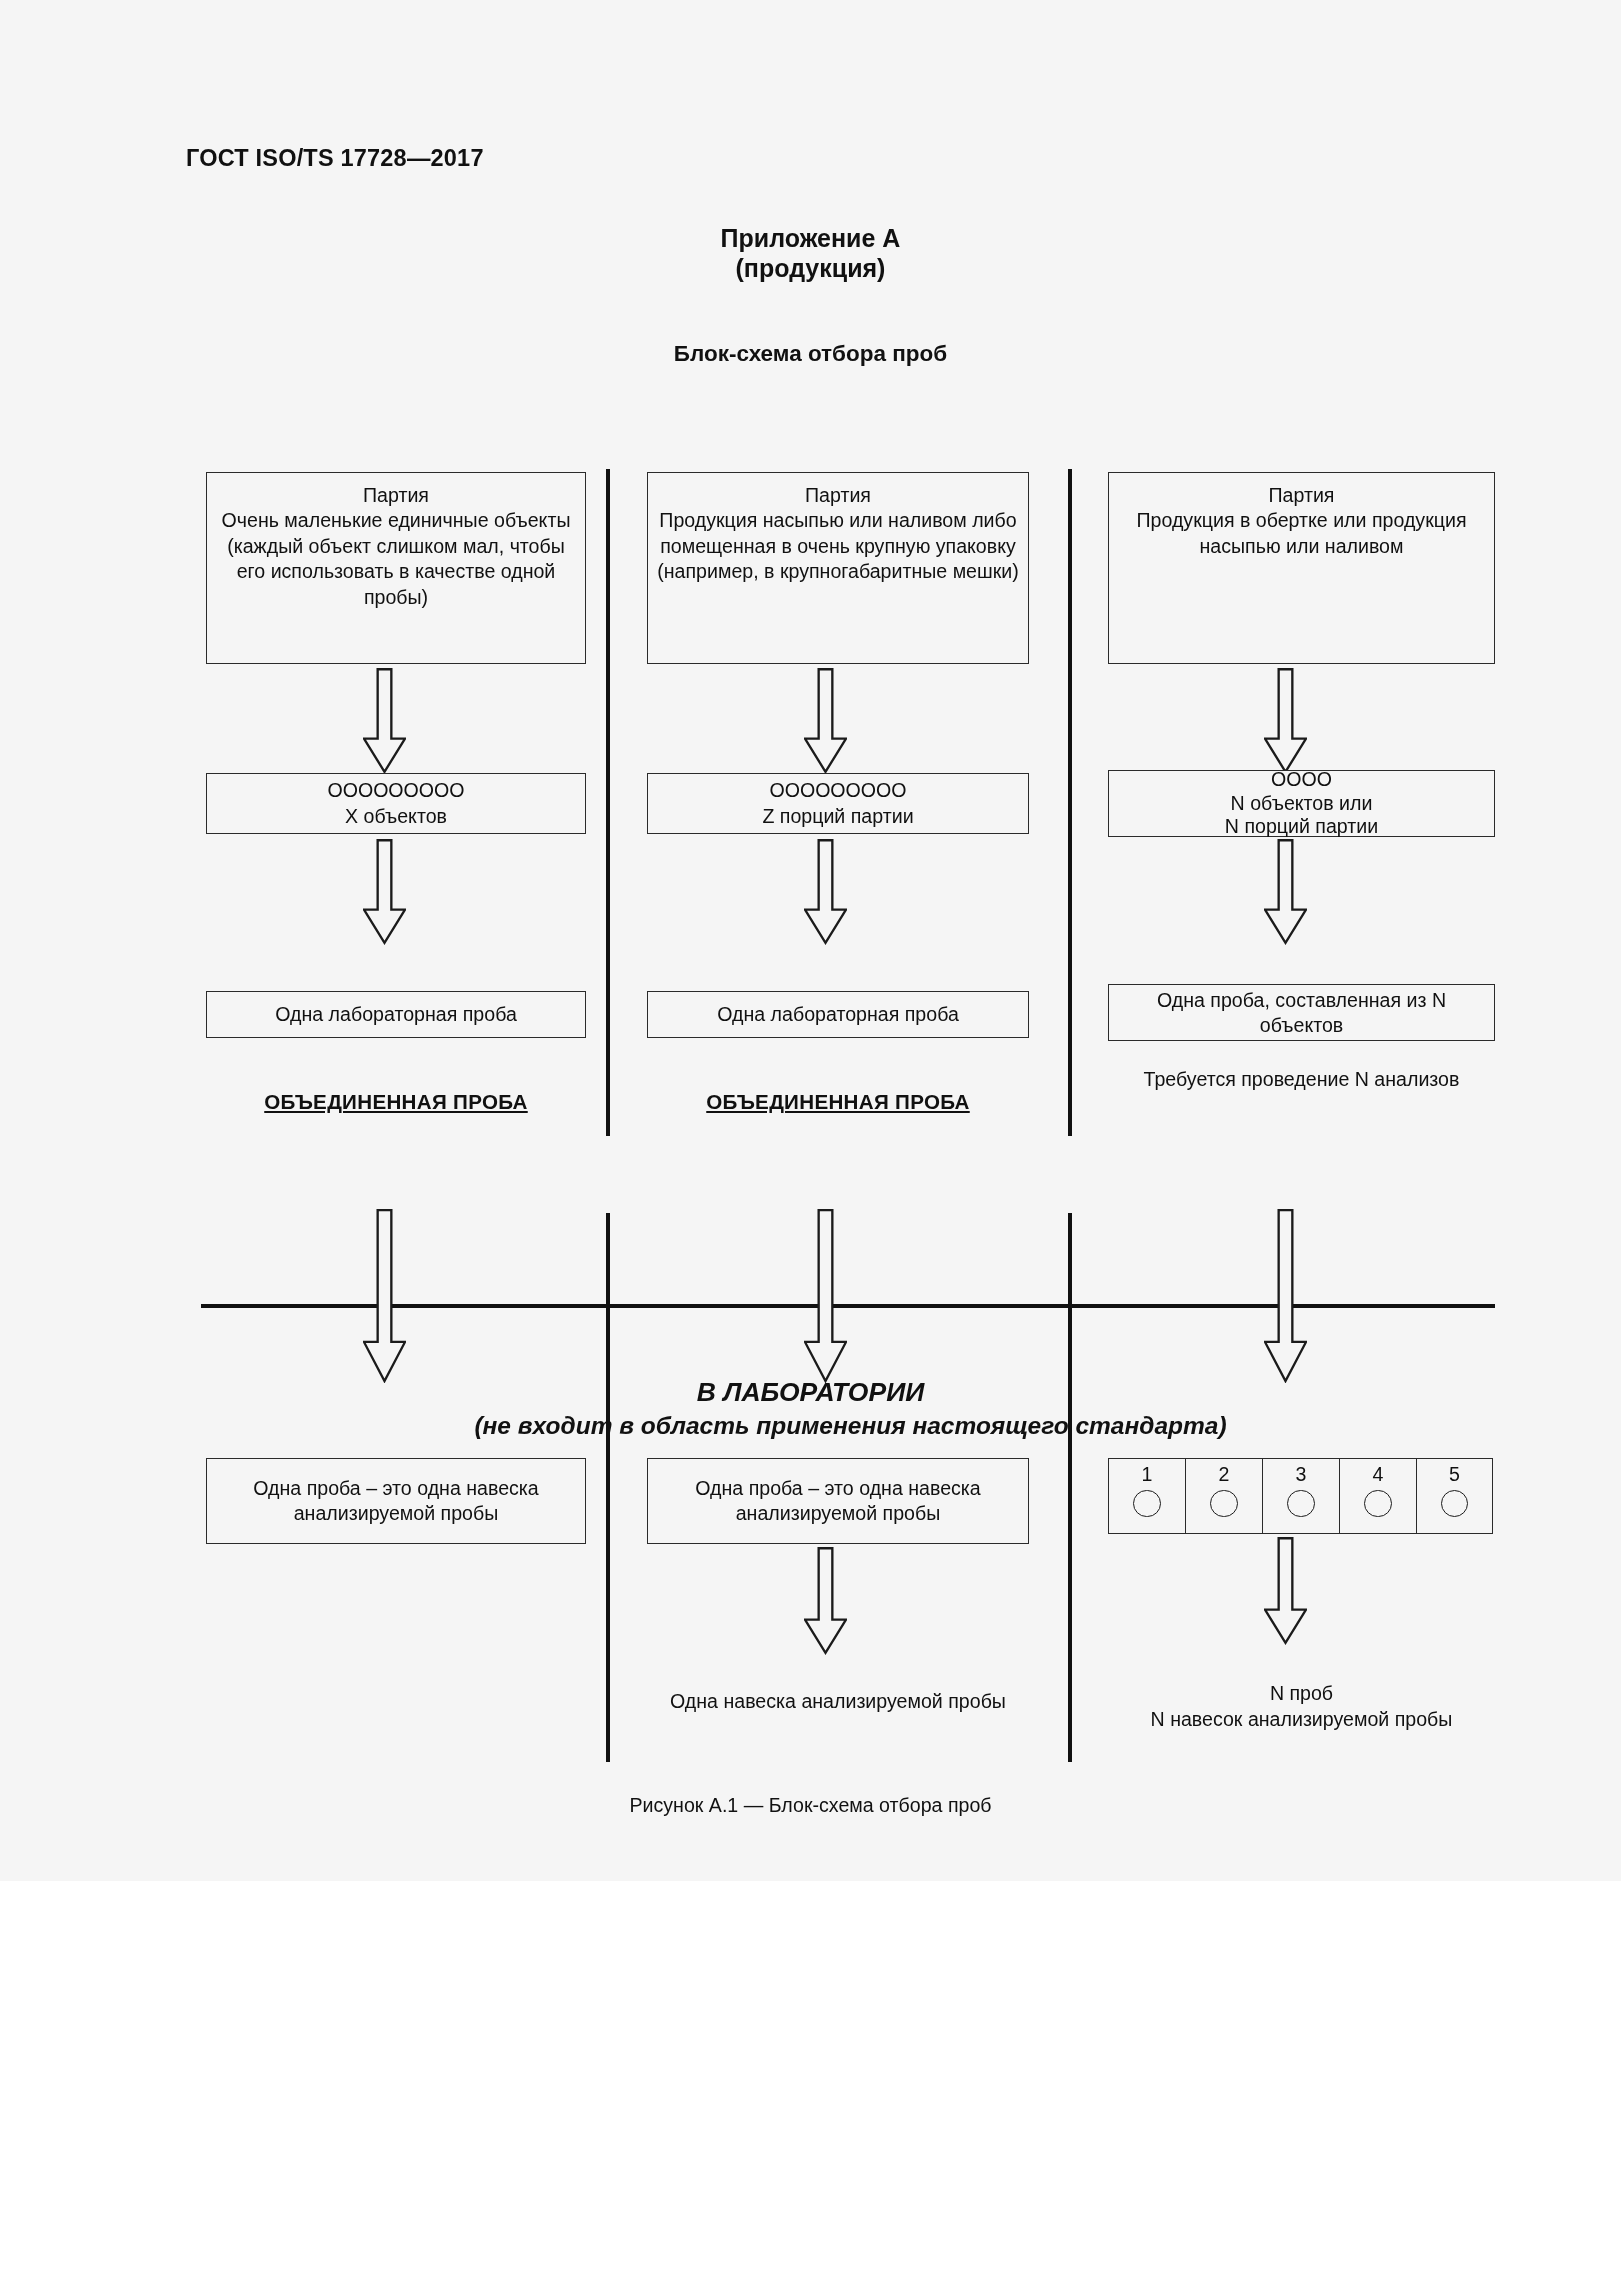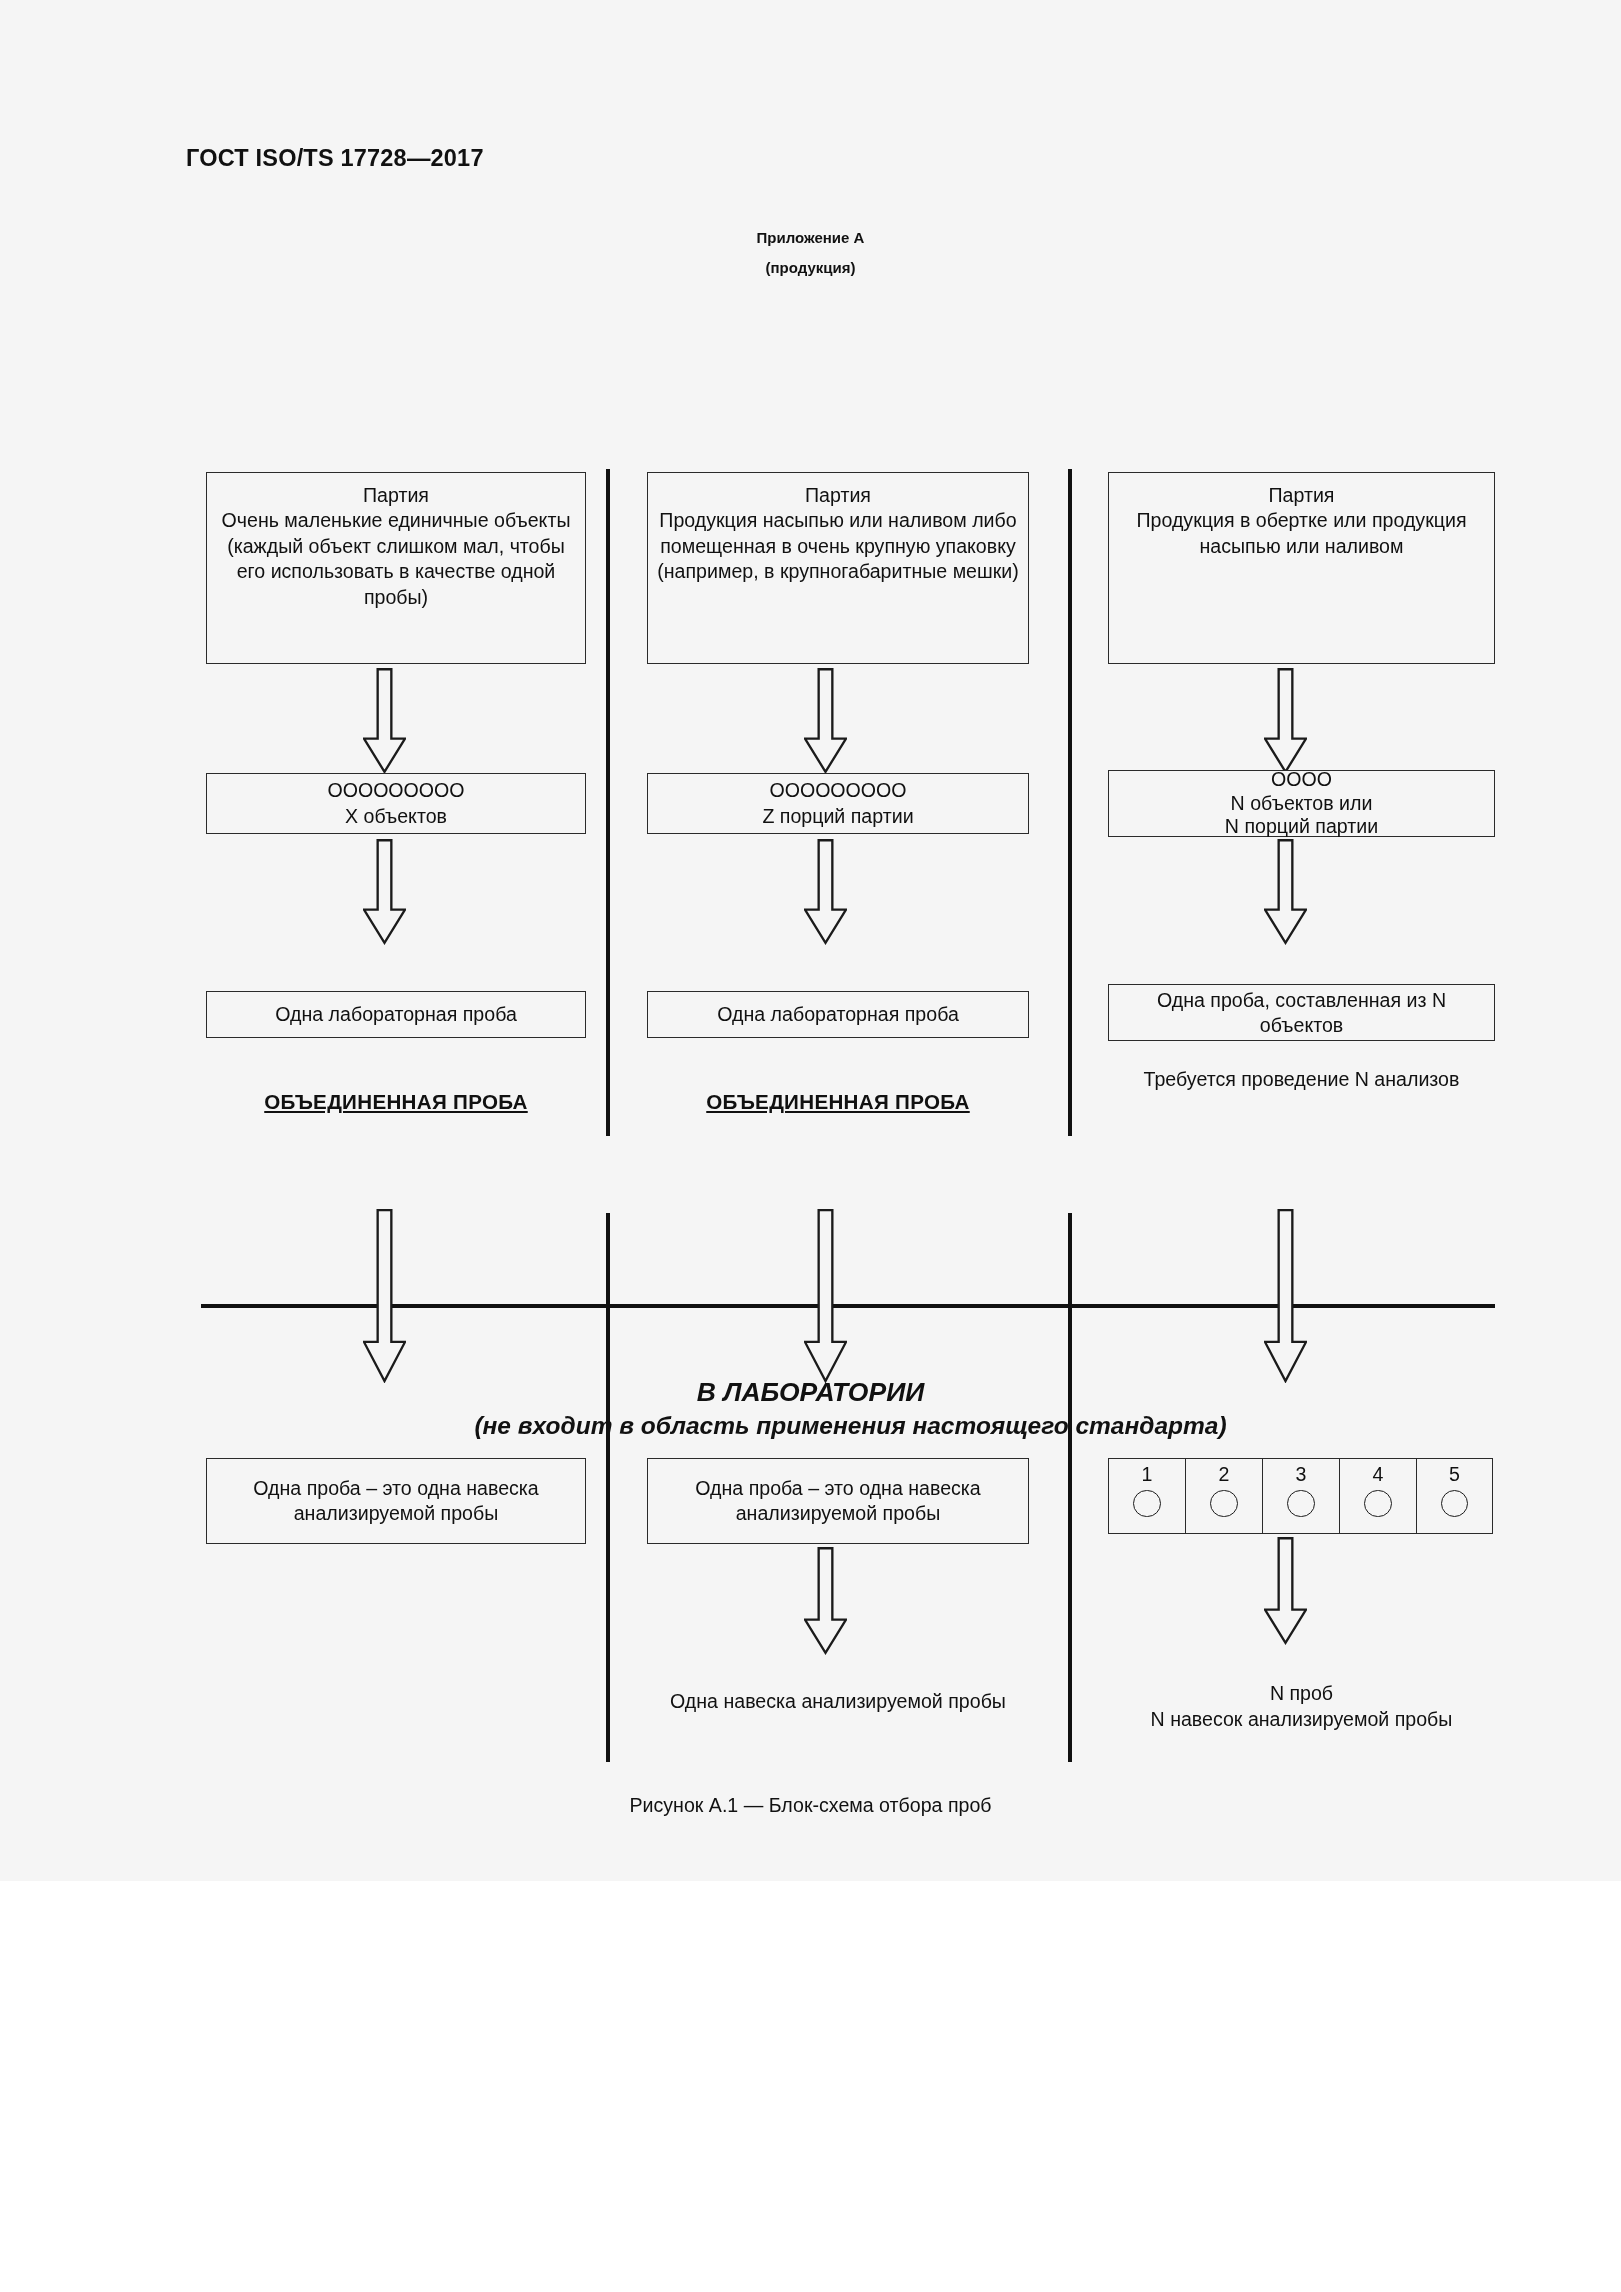--- a/index.html
+++ b/index.html
@@ -26,21 +26,21 @@
     font-weight: bold;
     letter-spacing: 0.2px;
   }
 
   .annex-title {
     position: absolute;
     left: 0;
     top: 223px;
     width: 1621px;
     text-align: center;
-    font-size: 15px;
+    font-size: 25px;
     font-weight: bold;
     line-height: 30px;
   }
   .annex-title .ln2 { display: block; }
 
   .scheme-title {
     position: absolute;
     left: 0;
     top: 341px;
     width: 1621px;
@@ -168,20 +168,21 @@
 
 <div class="page">
 
   <div class="doc-header">ГОСТ ISO/TS 17728—2017</div>
 
   <div class="annex-title">
     <span>Приложение А</span>
     <span class="ln2">(продукция)</span>
   </div>
 
+  <div class="scheme-title">Блок-схема отбора проб</div>
 
   <div class="diagram">
 
     <div class="vsep" style="left:606px; top:469px; height:667px;"></div>
     <div class="vsep" style="left:1068px; top:469px; height:667px;"></div>
     <div class="vsep" style="left:606px; top:1213px; height:549px;"></div>
     <div class="vsep" style="left:1068px; top:1213px; height:549px;"></div>
 
     <div class="hdiv" style="left:201px; top:1304px; width:1294px;"></div>
 

